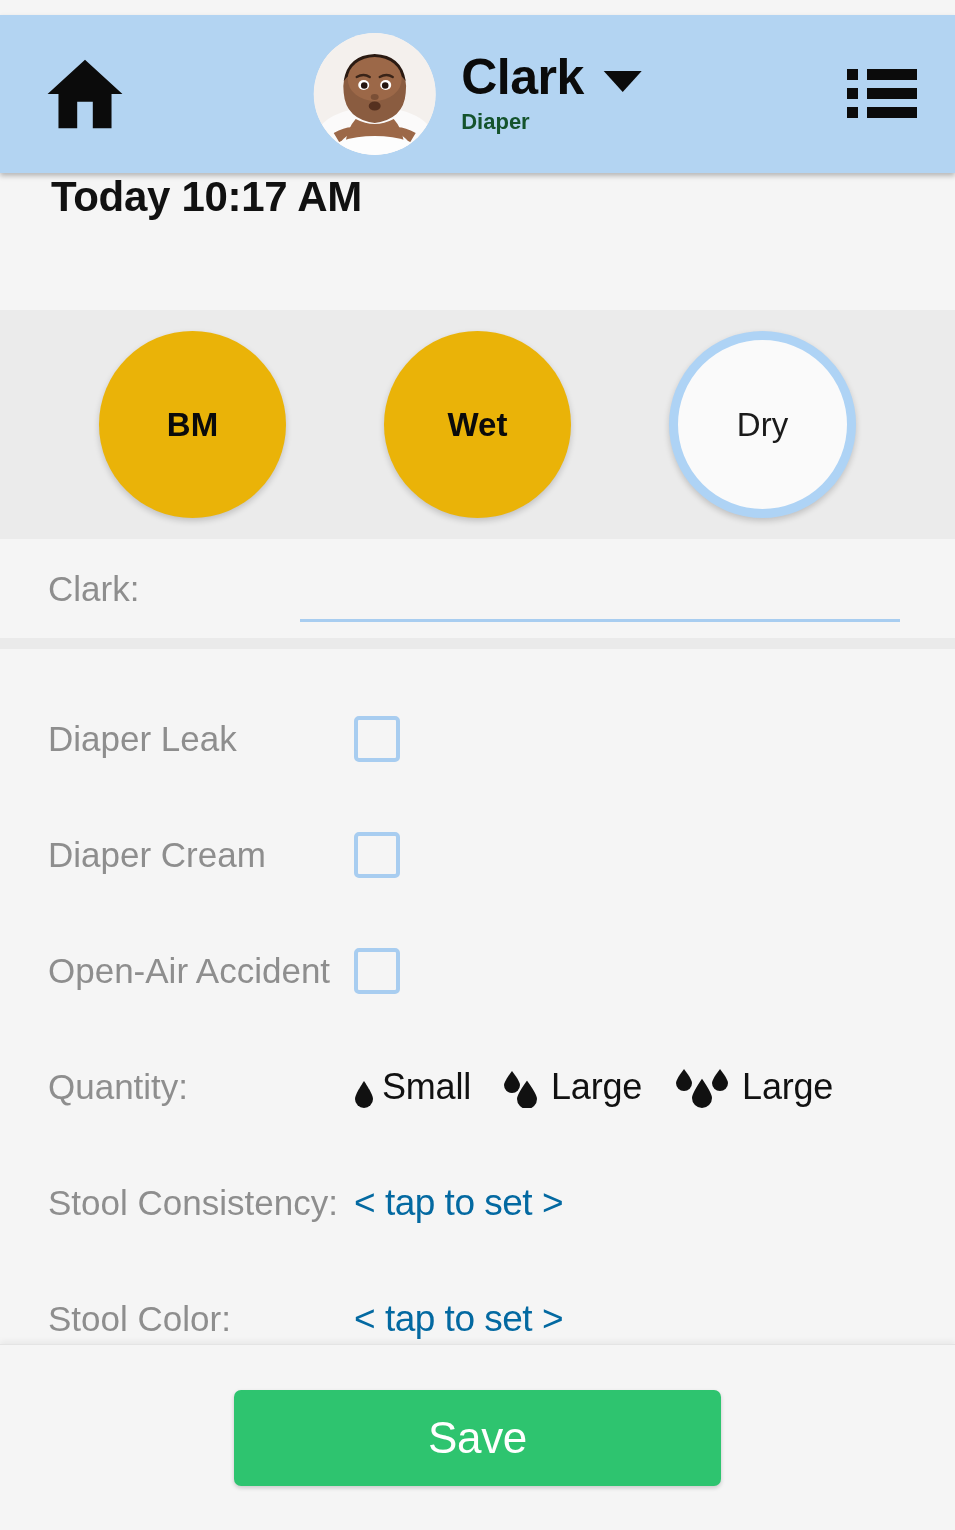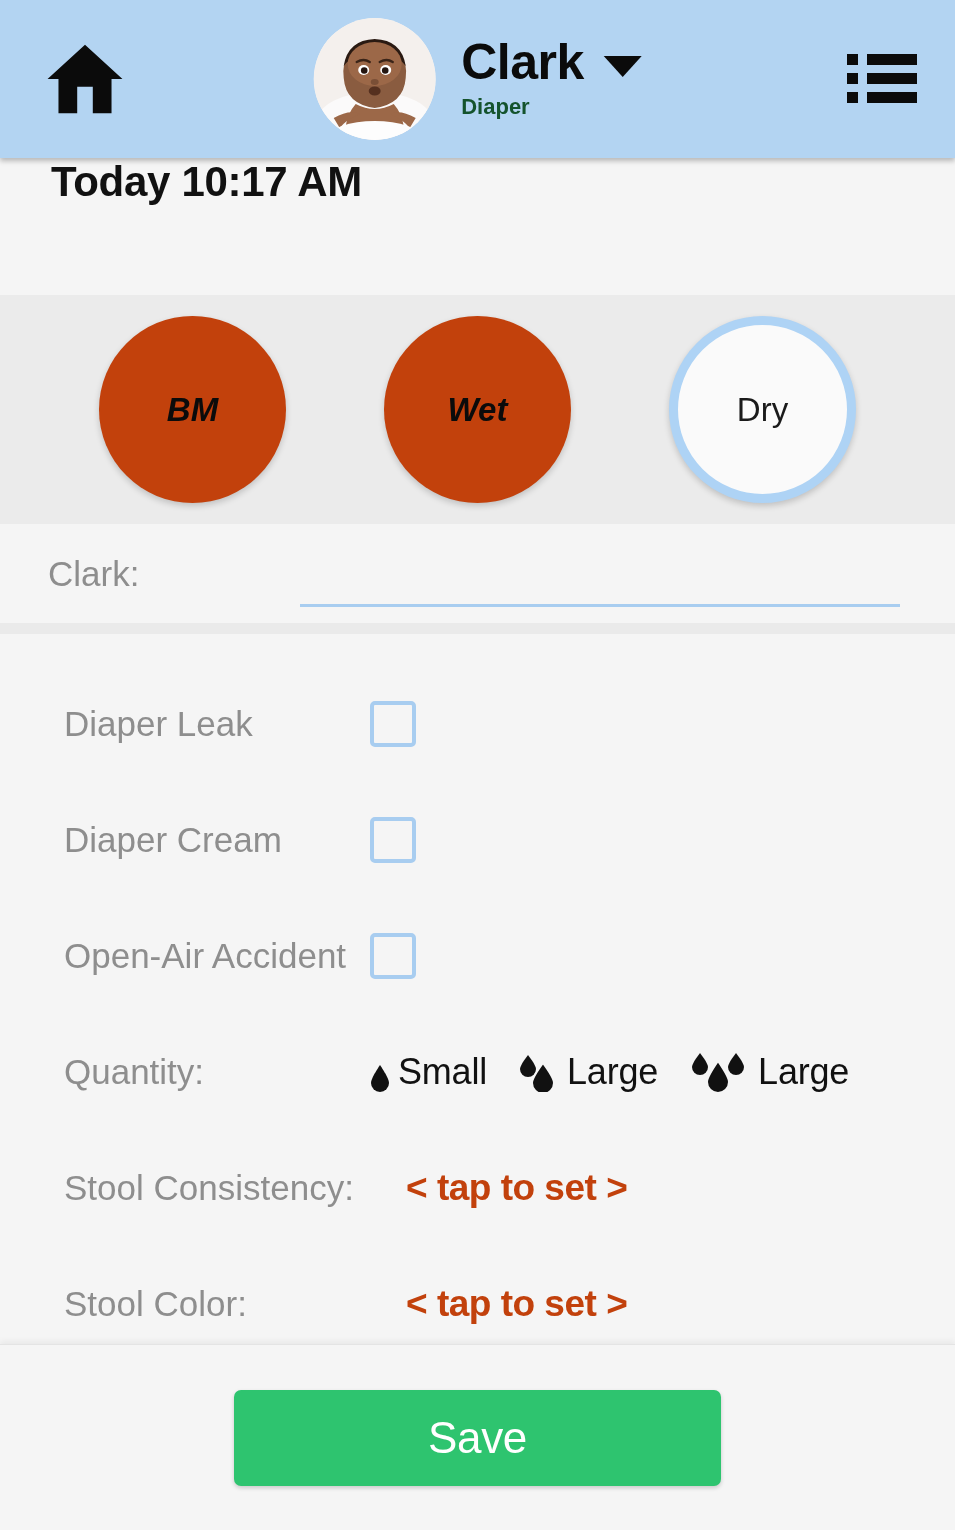--- a/index.html
+++ b/index.html
@@ -24,20 +24,21 @@
   
   .header {
     position: relative;
     height: 158px;
     background: #b3d4f2;
     display: flex;
     align-items: center;
     flex-shrink: 0;
     box-shadow: 0 3px 5px rgba(0,0,0,0.25);
     z-index: 5;
+    margin-top: 15px;
   }
 
   .home-btn {
     position: absolute;
     left: 42px;
     top: 50%;
     transform: translateY(-50%);
     width: 86px;
     height: 80px;
     display: flex;
@@ -146,24 +147,23 @@
     width: 187px;
     height: 187px;
     border-radius: 50%;
     display: flex;
     align-items: center;
     justify-content: center;
     font-size: 33px;
     box-shadow: 0 3px 6px rgba(0,0,0,0.18);
   }
   .circle.filled {
-    background: #c2410c;
+    background: #eab308;
     color: #0b0b0b;
     font-weight: bold;
-    font-style: italic;
   }
   .circle.outlined {
     background: #fafafa;
     color: #1a1a1a;
     font-weight: normal;
     border: 9px solid #aed3f5;
   }
 
   
   .notes-band {
@@ -194,21 +194,20 @@
     align-self: flex-end;
     margin-bottom: 16px;
   }
 
   
   .form-area {
     flex: 1;
     background: #f5f5f5;
     padding-top: 32px;
     overflow: hidden;
-    padding-left: 16px;
   }
 
   .form-row {
     height: 116px;
     display: flex;
     align-items: center;
     padding-left: 48px;
   }
 
   .row-label {
@@ -226,41 +225,40 @@
     border-radius: 5px;
     background: #f5f5f5;
   }
 
   .quantity-options {
     display: flex;
     align-items: center;
   }
   .qty-opt {
     display: flex;
-    align-items: center;
+    align-items: flex-end;
     font-size: 36px;
     color: #111;
     margin-right: 30px;
   }
   .qty-opt:last-child { margin-right: 0; }
   .qty-opt .drops {
     display: flex;
     align-items: flex-end;
     margin-right: 8px;
     height: 40px;
   }
   .qty-opt .drops svg { display: block; }
   .qty-label { letter-spacing: -0.2px; }
 
   .tap-to-set {
     font-size: 37px;
-    font-weight: bold;
-    color: #c2410c;
+    font-weight: normal;
+    color: #0369a1;
     letter-spacing: -0.5px;
-    margin-left: 36px;
   }
 
   
   .footer {
     height: 186px;
     background: #f5f5f5;
     display: flex;
     align-items: center;
     justify-content: center;
     flex-shrink: 0;

